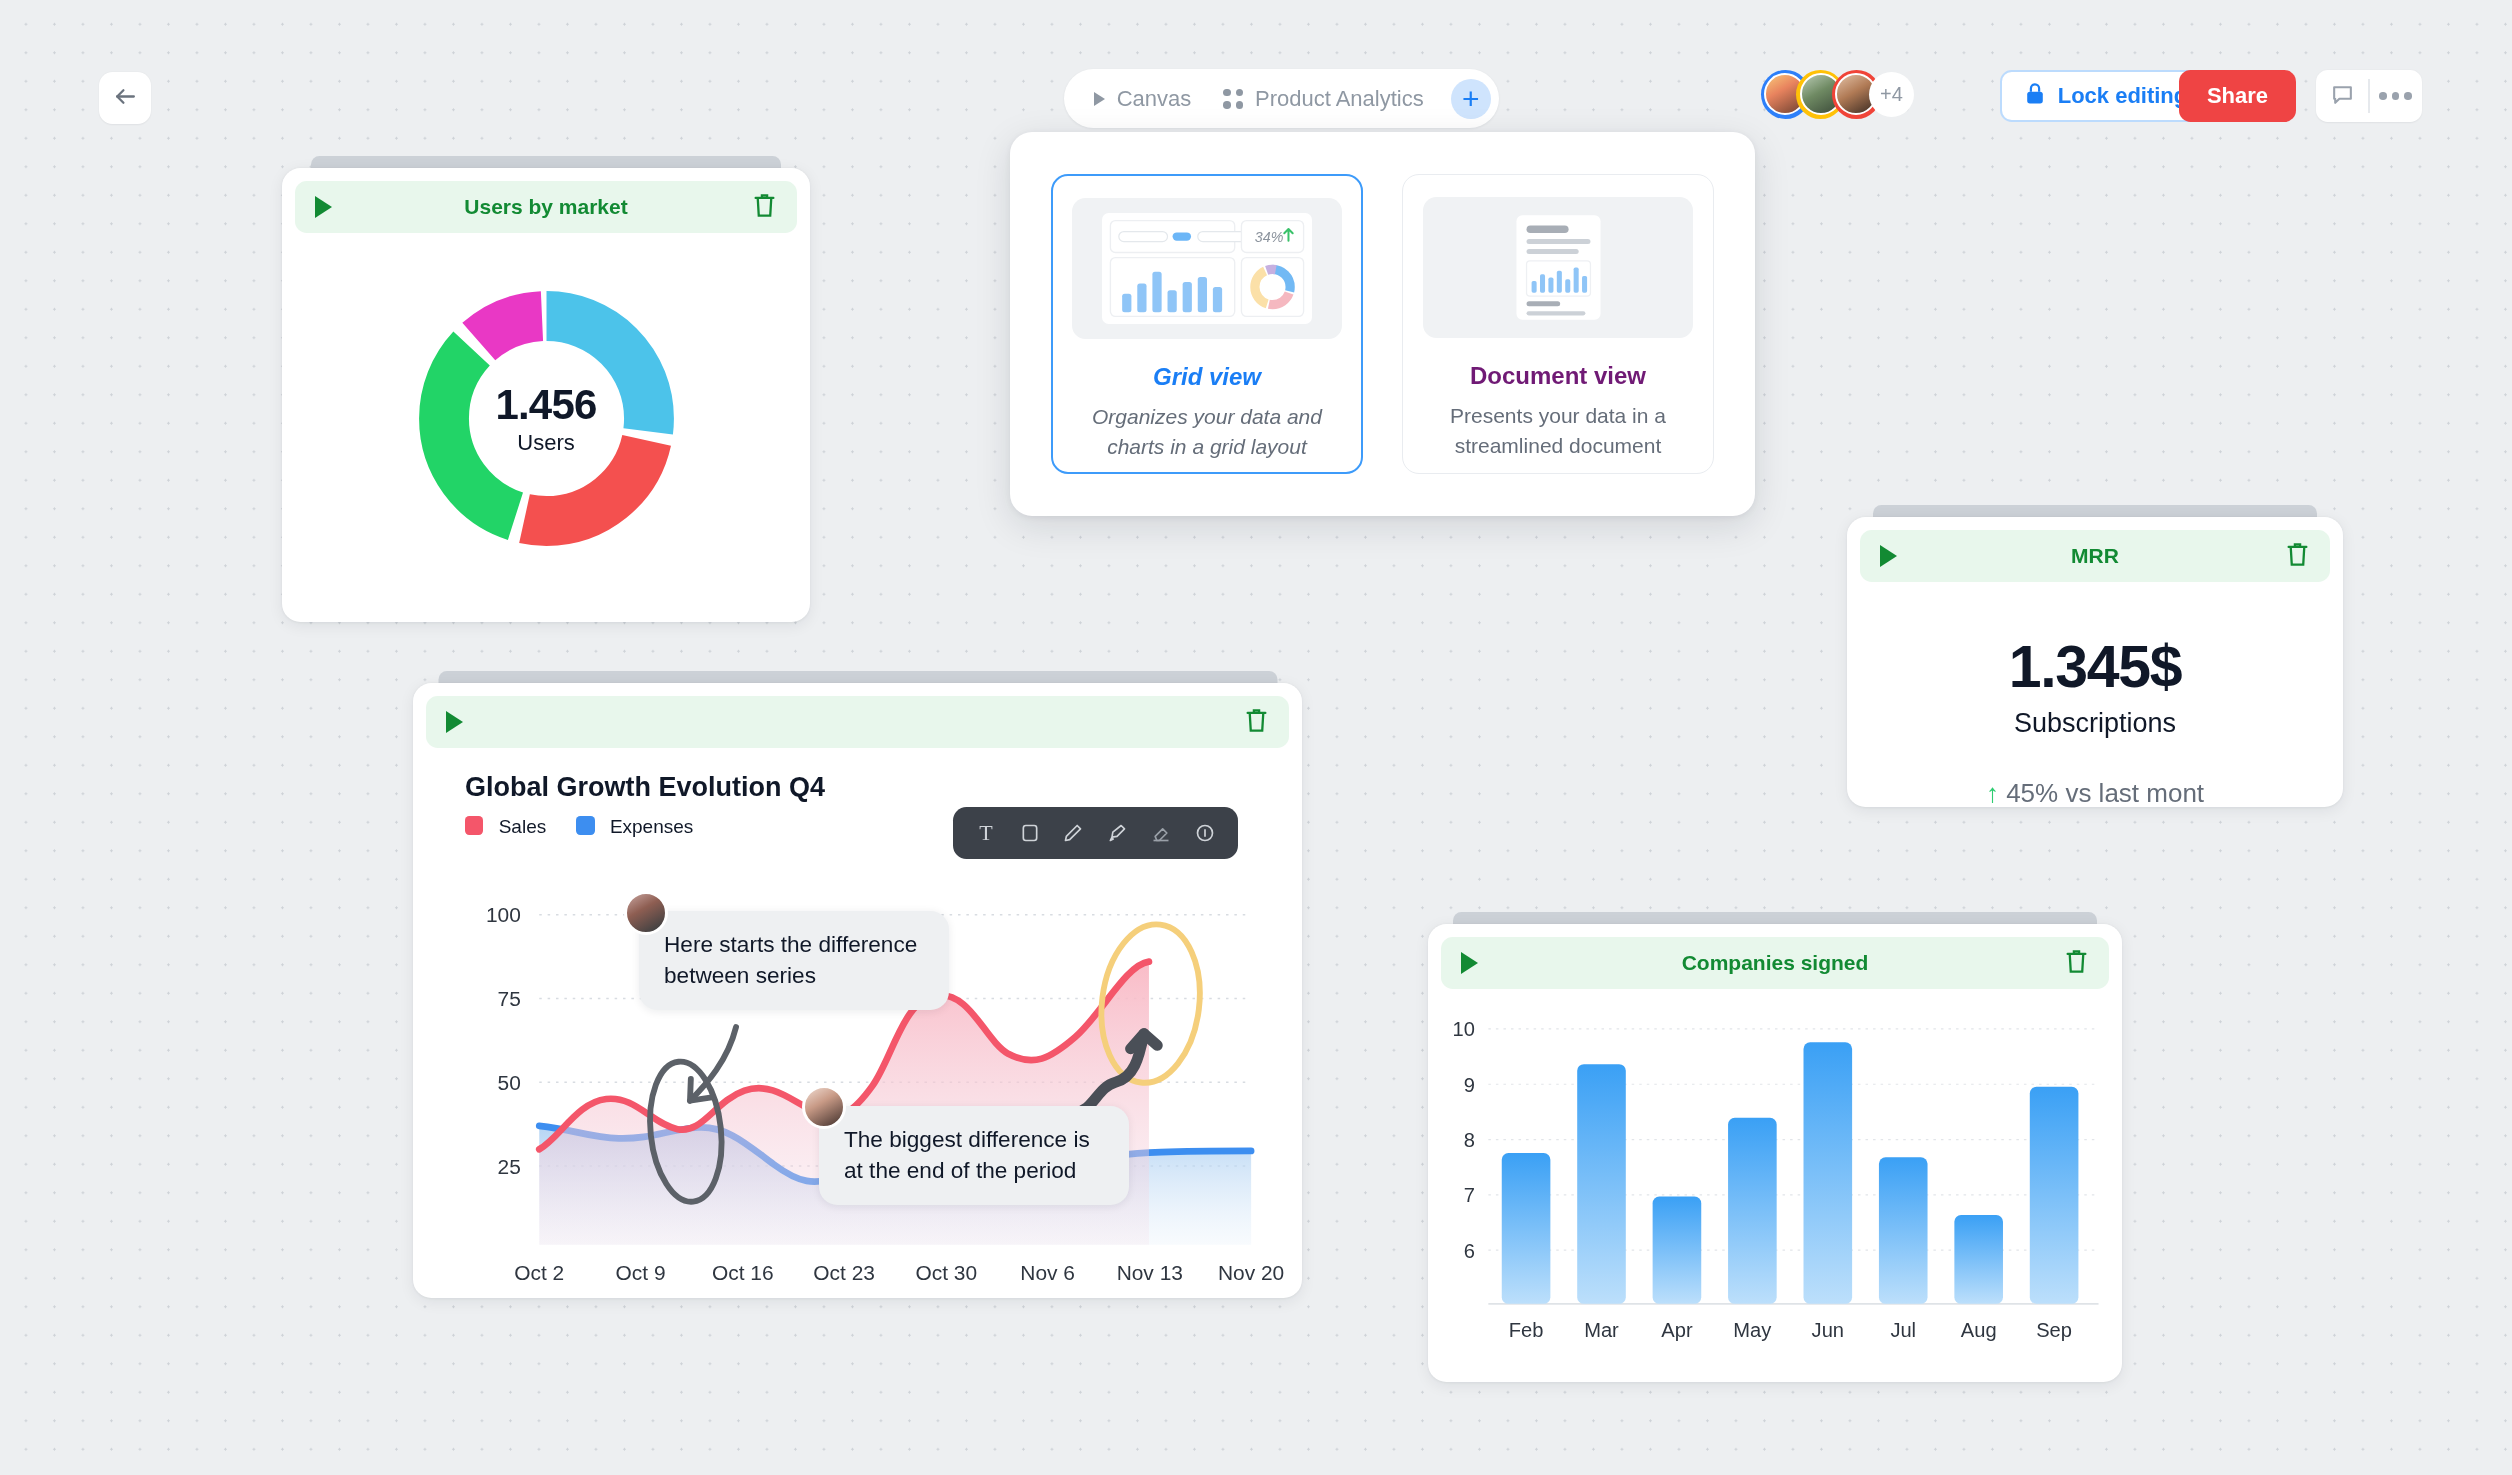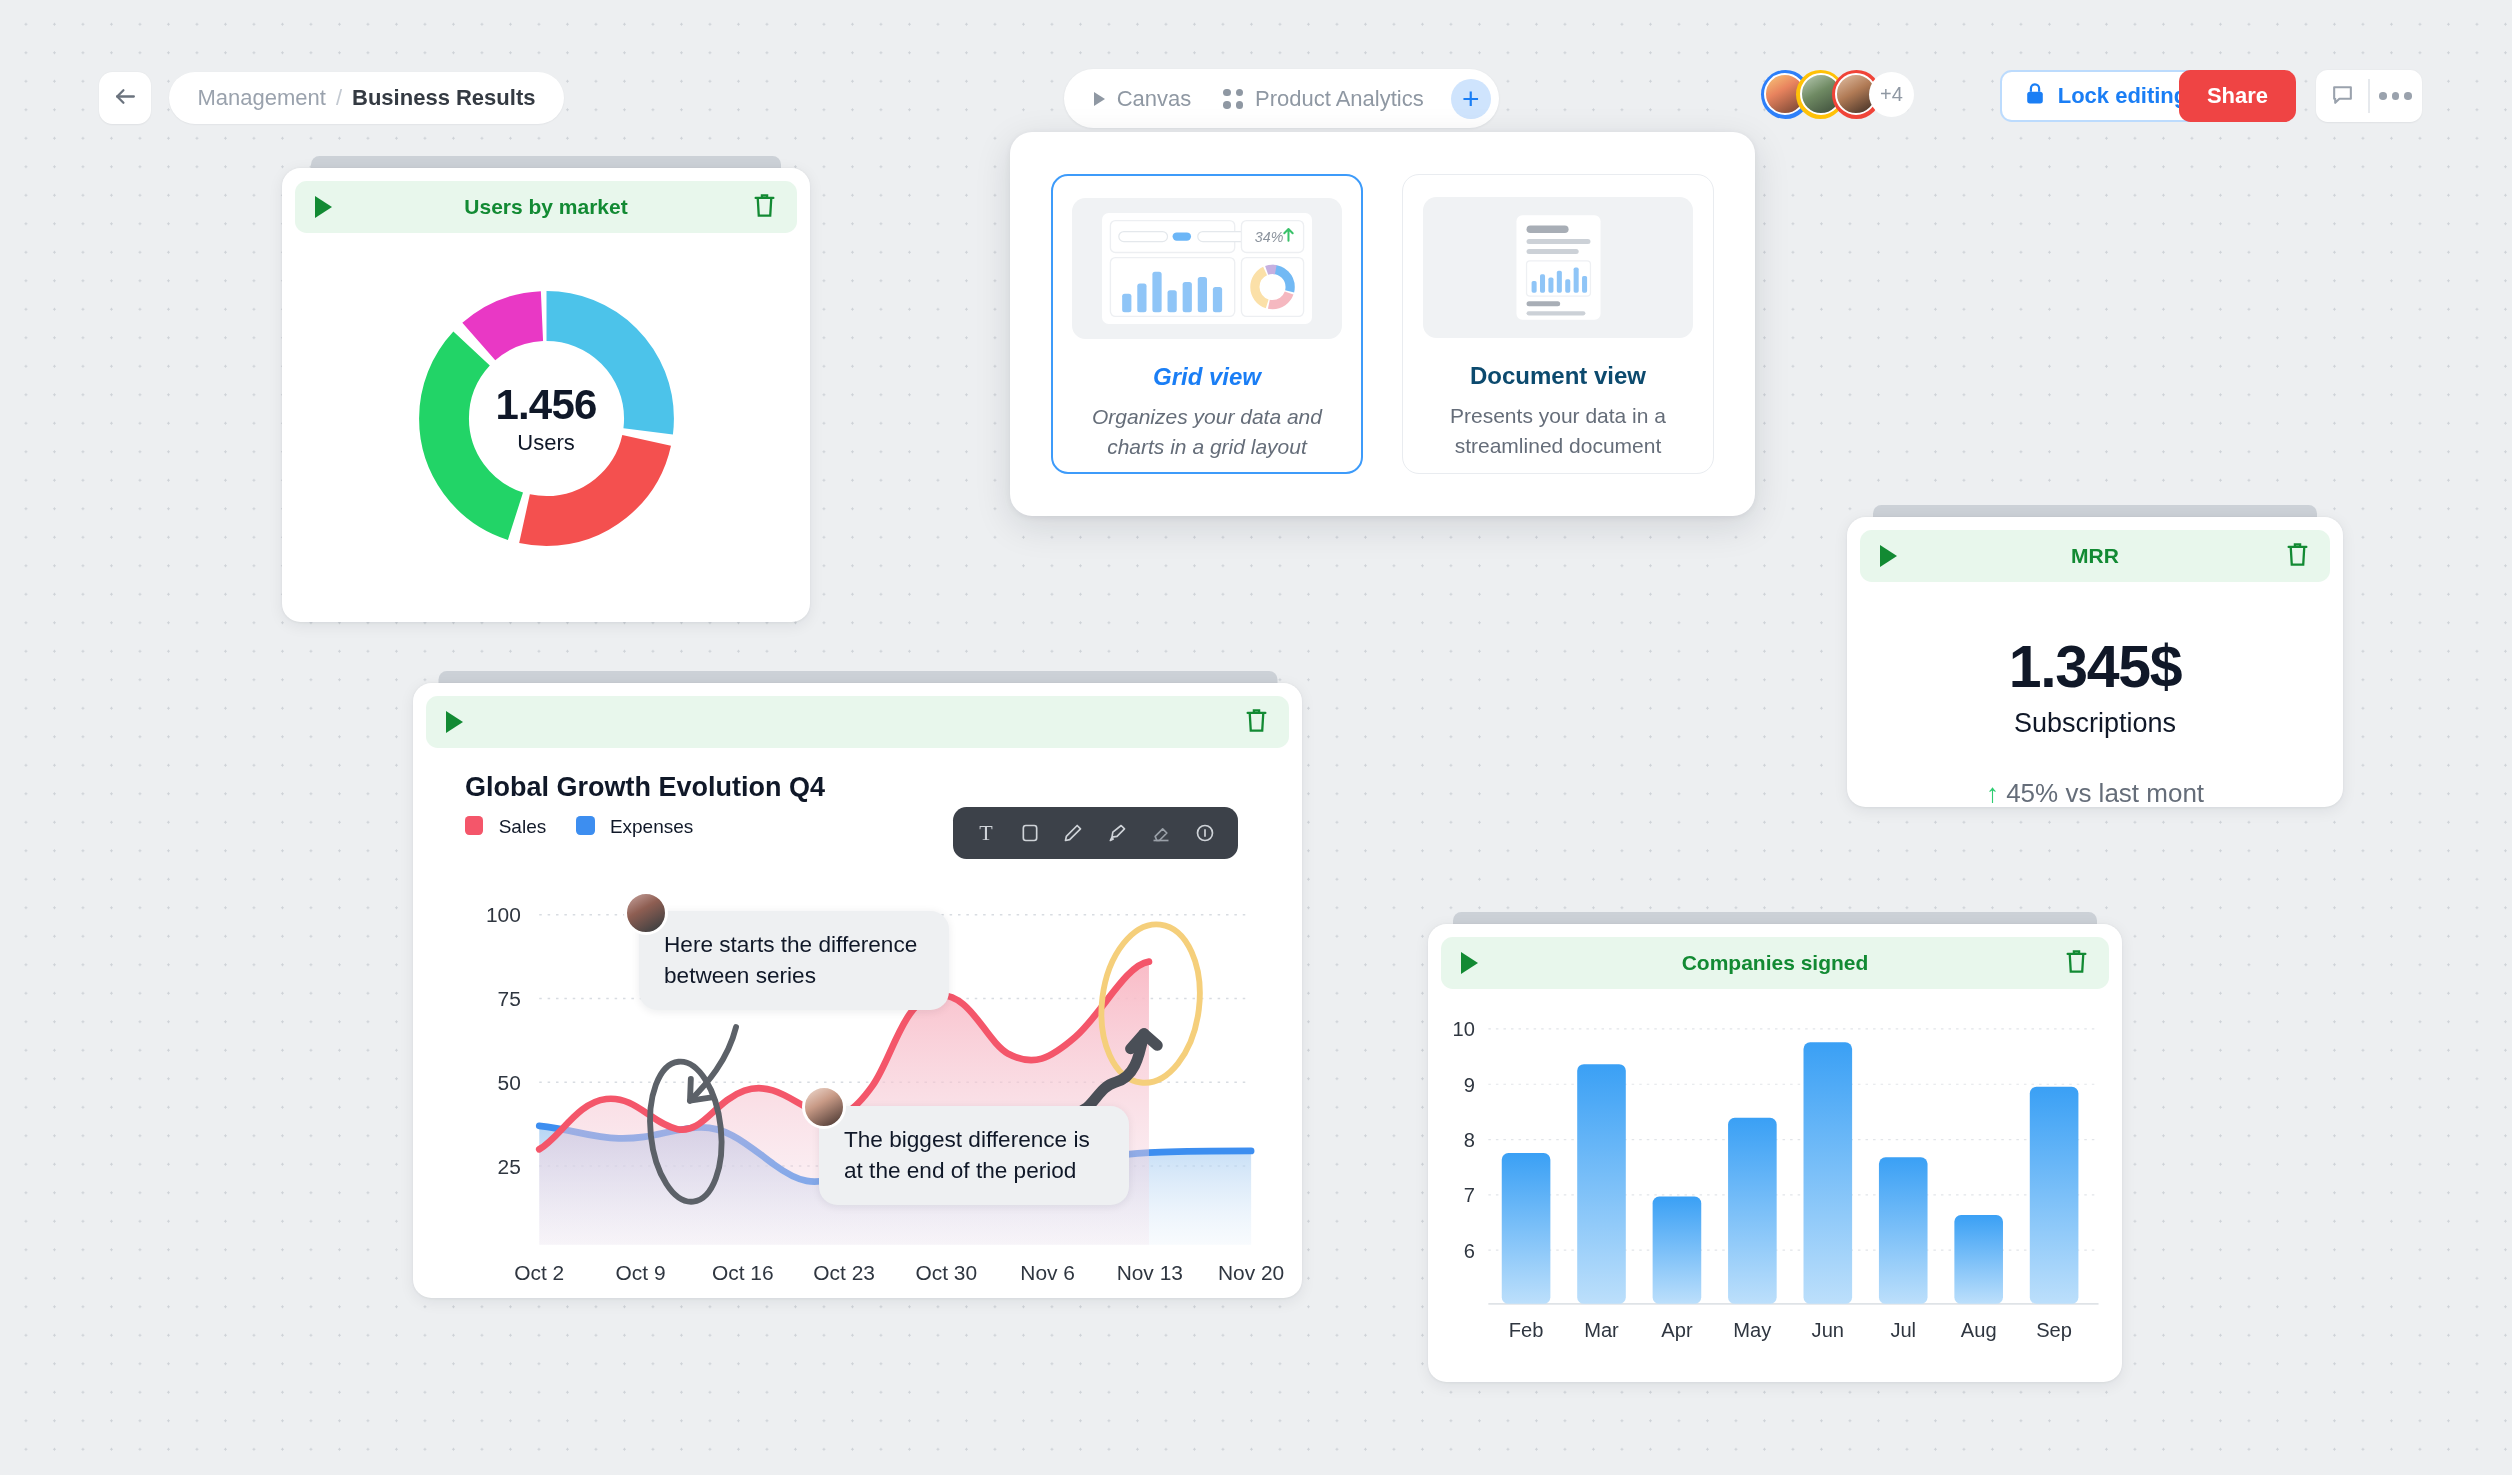--- a/index.html
+++ b/index.html
@@ -171,43 +171,38 @@
     box-shadow:0 10px 37px rgba(16,24,40,.12), 0 1.7px 6.7px rgba(16,24,40,.06);
     display:flex; align-items:center; justify-content:center; gap:39px;
   }
   .vcard{
     width:312px; height:300px; border-radius:17px; border:1.7px solid #e9ecf0;
     display:flex; flex-direction:column; align-items:center; padding-top:22px;
   }
   .vcard.sel{ border:2.5px solid #3d9bfa;font-style:italic; }
   .vthumb{ width:270px;height:141px;border-radius:13.4px;background:#f0f2f4;
            display:flex;align-items:center;justify-content:center; }
-  .vtitle{ font-size:24px;font-weight:700;margin-top:23.5px;color:#0c4a6e; }
+  .vtitle{ font-size:24px;font-weight:700;margin-top:23.5px;color:#701a75; }
   .vcard.sel .vtitle{ color:#1a7ef5; }
   .vdesc{ font-size:21px;color:#656d79;text-align:center;line-height:1.4;margin-top:11.7px;width:252px; }
 </style>
 </head>
 <body>
 
 <div class="topbar">
 
   <div class="back-btn">
     <span>
       <svg viewBox="0 0 24 24" fill="none" stroke="#6b737e" stroke-width="2.2" stroke-linecap="round" stroke-linejoin="round">
         <line x1="20" y1="12" x2="4" y2="12"></line>
           <polyline points="10,6 4,12 10,18"></polyline>
       </svg>
     </span>
   </div>
 
-  <div class="breadcrumb">
-    <span class="bc-muted">Management</span>
-    <span class="bc-sep">/</span>
-    <span class="bc-cur">Business Results</span>
-  </div>
 
   <div class="tabgroup">
     <div class="tab">
       <span class="play-tri"></span>
       <span>Canvas</span>
     </div>
     <div class="tab">
       <span class="dots4">
           <i></i>
           <i></i>

